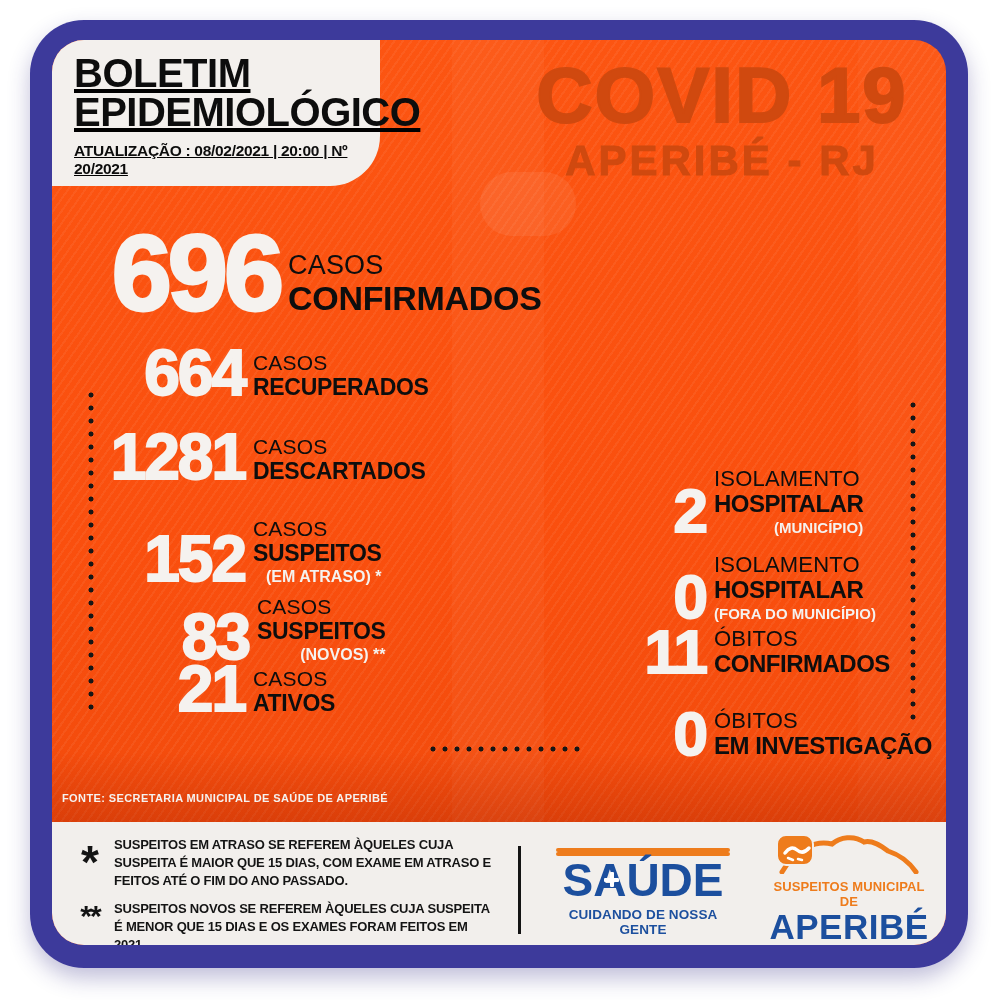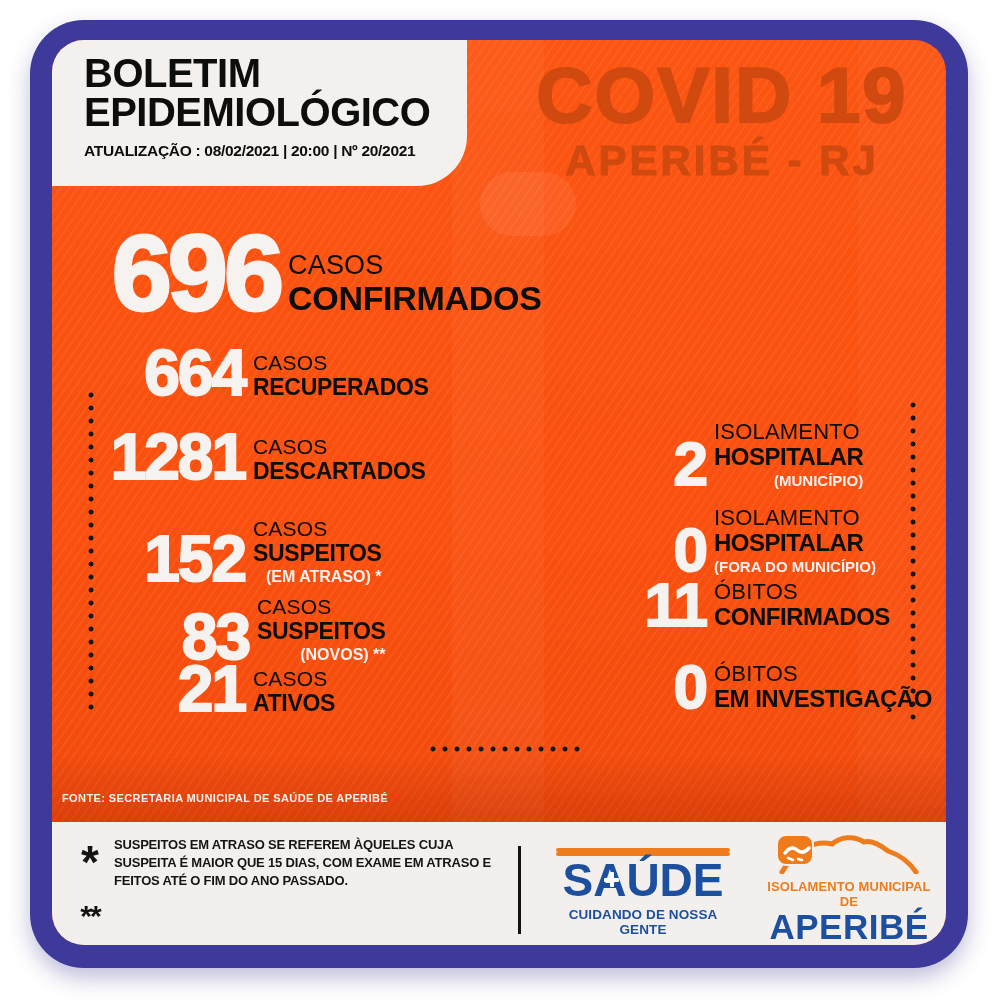--- a/index.html
+++ b/index.html
@@ -16,22 +16,22 @@
              background:linear-gradient(180deg,#FC5512 0%, #FA4F0E 55%, #EF4A0C 100%); }
   .content .stripes { position:absolute; inset:0;
              background:repeating-linear-gradient(125deg, rgba(255,255,255,.055) 0px, rgba(255,255,255,.055) 2px, rgba(255,255,255,0) 2px, rgba(255,255,255,0) 7px); }
   .band1 { position:absolute; left:400px; top:0; width:92px; height:905px; background:rgba(255,255,255,.035); }
   .band2 { position:absolute; left:806px; top:0; width:86px; height:905px; background:rgba(255,255,255,.028); }
   .pill1 { position:absolute; left:428px; top:132px; width:96px; height:64px; border-radius:34px; background:rgba(255,255,255,.07); }
   .darken-bottom { position:absolute; left:0; right:0; bottom:123px; height:70px;
              background:linear-gradient(180deg, rgba(150,25,0,0) 0%, rgba(150,25,0,.26) 100%); }
 
   
-  .header-box { position:absolute; left:0; top:0; width:415px; height:146px;
-                background:#F3F0ED; border-radius:0 0 50px 0; z-index:5; padding:14px 0 0 32px; }
+  .header-box { position:absolute; left:0; top:0; width:328px; height:146px;
+                background:#F3F0ED; border-radius:0 0 50px 0; z-index:5; padding:14px 0 0 22px;text-decoration:underline; }
   .title { font-size:40px; line-height:.97; font-weight:800; color:#0d0d0d; letter-spacing:-.5px; }
   .update-line { margin-top:10px; font-size:15.5px; letter-spacing:-.3px; font-weight:700; color:#0d0d0d; }
 
   
   .watermark { position:absolute; left:455px; top:15px; width:430px; text-align:center; z-index:2; }
   .wm-title { font-size:78px; font-weight:800; letter-spacing:2px; color:#D0490F; line-height:1.05;
               -webkit-text-stroke:2px #D0490F; }
   .wm-sub { font-size:42px; font-weight:800; letter-spacing:3px; color:#D0490F; margin-top:0;
               -webkit-text-stroke:1px #D0490F; }
 
@@ -56,21 +56,21 @@
   .sl .lb { font-size:23px; }
   .sl .ln { font-size:16px; }
   .sl1 { left:80px;  top:306px; }
   .sl2 { left:45px;  top:390px; }  .sl2 .num { width:148px; }
   .sl3 { left:85px;  top:472px; }  .sl3 .num { width:108px; }
   .sl4 { left:114px; top:550px;margin-left:8px; }  .sl4 .num { width:75px; }
   .sl5 { left:118px; top:622px; }  .sl5 .num { width:75px; }
 
   .sr { left:586px; }
   .sr .num { width:68px; font-size:62px; }
-  .sr .labels { padding-top:4px; }
+  .sr .labels { padding-top:4px;margin-top:47px; }
   .sr .lt { font-size:22px; }
   .sr .lb { font-size:24px; letter-spacing:-.5px; }
   .sr .ln { font-size:15px; }
   .sr0 { top:376px; } .sr1 { top:462px; } .sr2 { top:536px; } .sr3 { top:618px; }
 
   
   .dots-v { position:absolute; width:6px; z-index:3;
             background-image:radial-gradient(circle at 3px 3px, #161616 2.2px, rgba(0,0,0,0) 2.8px);
             background-size:6px 13px; }
   .dots-left  { left:36px;  top:352px; height:320px; }
@@ -223,20 +223,21 @@
 
     <div class="fonte">FONTE: SECRETARIA MUNICIPAL DE SAÚDE DE APERIBÉ</div>
 
     <div class="footer">
       <div class="footnote fn1">
         <div class="fn-marker">*</div>
         <div class="fn-text">SUSPEITOS EM ATRASO SE REFEREM ÀQUELES CUJA SUSPEITA É MAIOR QUE 15 DIAS, COM EXAME EM ATRASO E FEITOS ATÉ O FIM DO ANO PASSADO.</div>
       </div>
       <div class="footnote fn2">
         <div class="fn-marker">**</div>
+        <div class="fn-text">SUSPEITOS NOVOS SE REFEREM ÀQUELES CUJA SUSPEITA É MENOR QUE 15 DIAS E OS EXAMES FORAM FEITOS EM 2021.</div>
       </div>
 
       <div class="divider"></div>
 
       <div class="saude-logo">
         <div class="rule"></div>
         <div class="rule"></div>
         <div class="saude-name">
           <span>SAÚDE</span>
           <span class="cross"></span>
@@ -244,20 +245,20 @@
         <div class="saude-tag">CUIDANDO DE NOSSA GENTE</div>
       </div>
 
       <div class="pref-logo">
         <svg width="150" height="42" viewBox="0 0 150 42">
           <path d="M8 40 C 22 16, 42 8, 58 12 C 66 5, 80 3, 90 10 C 98 8, 106 13, 114 19 C 126 23, 136 31, 142 40" stroke="#EE7C1C" stroke-width="5" fill="none" stroke-linecap="round"></path>
           <rect x="3" y="3" width="36" height="30" rx="9" fill="#EE7C1C" stroke="#F2EFEC" stroke-width="2"></rect>
           <path d="M11 21 q6 -8 12 -3 q6 5 12 -2" stroke="#ffffff" stroke-width="3.5" fill="none" stroke-linecap="round"></path>
           <path d="M14 26 l5 2 M24 27 l4 1" stroke="#ffffff" stroke-width="2.5" fill="none" stroke-linecap="round"></path>
         </svg>
-        <div class="pref-top">ISOLAMENTO MUNICIPAL DE</div>
+        <div class="pref-top">SUSPEITOS MUNICIPAL DE</div>
         <div class="pref-name">APERIBÉ</div>
         
         
       </div>
     </div>
   </div>
 </div>
 
 </body></html>

